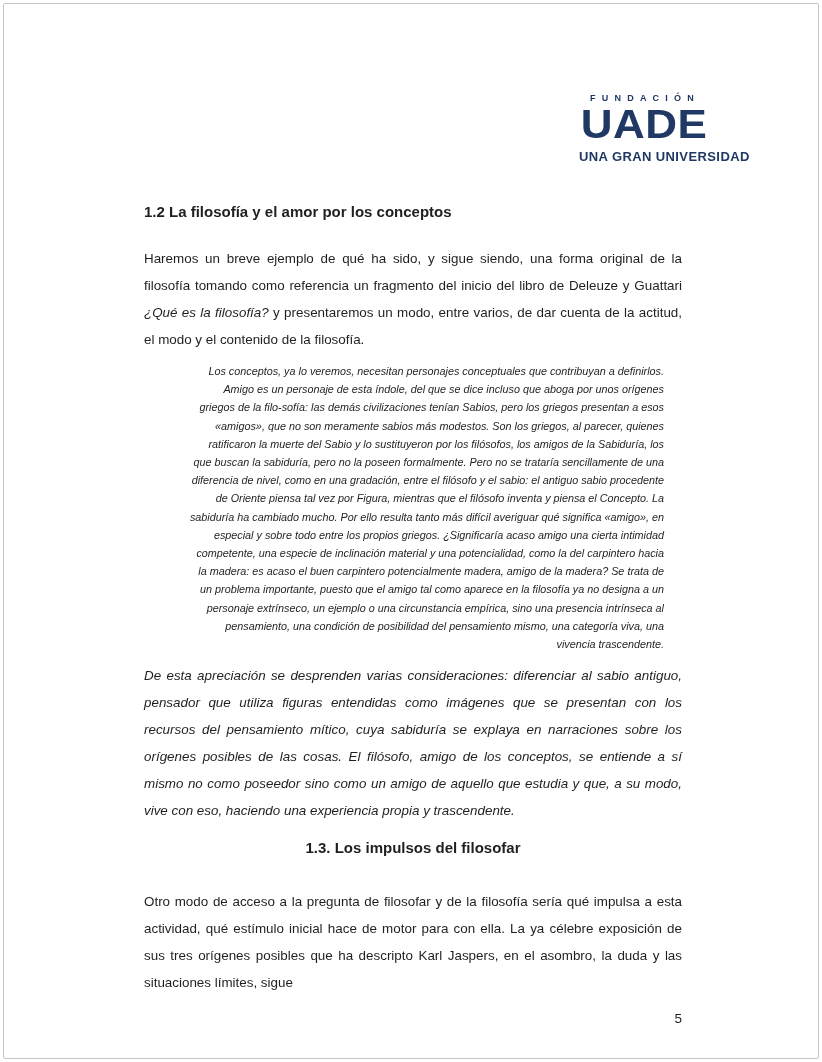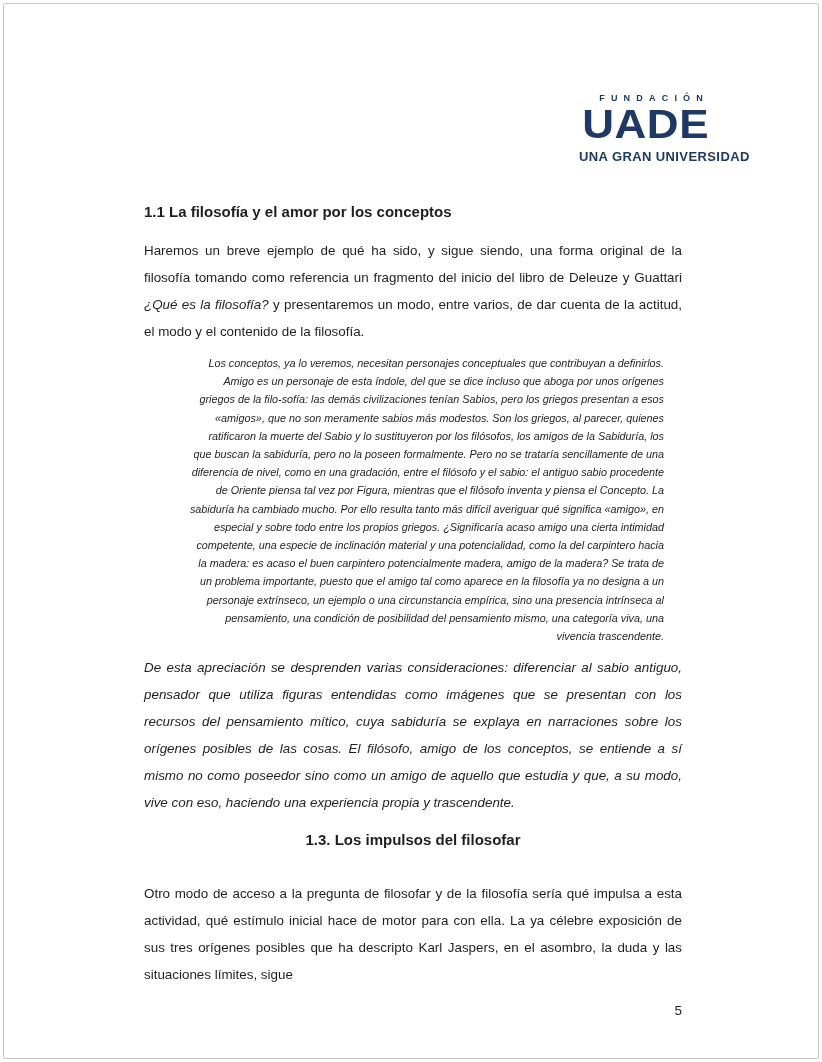--- a/index.html
+++ b/index.html
@@ -22,21 +22,21 @@
     overflow: hidden;
     color: #1f1f1f;
   }
   
   .logo {
     position: absolute;
     left: 575px;
     top: 90px;
     width: 130px;
     color: #1f3864;
-    text-align: right;
+    text-align: center;
     line-height: 1;
   }
   .logo-top {
     font-size: 9px;
     font-weight: bold;
     letter-spacing: 6.2px;
     margin-left: 2px;
     white-space: nowrap;
   }
   .logo-main {
@@ -69,21 +69,21 @@
     margin: 0;
   }
   .h1 { margin-top: 199px; }
   .h2 { margin-top: 15px; text-align: center; }
   .para {
     font-size: 13.4px;
     line-height: 27px;
     text-align: justify;
     margin: 0;
   }
-  .p1 { margin-top: 17px; }
+  .p1 { margin-top: 25px; }
   .p2 { margin-top: 9px; font-style: italic; }
   .p3 { margin-top: 32px; }
   .blockquote {
     font-size: 10.8px;
     font-style: italic;
     line-height: 18.2px;
     text-align: right;
     width: 476px;
     margin: 9px 0 0 44px;
   }
@@ -101,21 +101,21 @@
 <div class="page">
 
   <div class="logo">
     <div class="logo-top">FUNDACIÓN</div>
     <div class="logo-main">UADE</div>
     <div class="logo-tagline">UNA GRAN UNIVERSIDAD</div>
   </div>
 
   <div class="content">
 
-    <h2 class="heading h1">1.1 La filosofía y el amor por los conceptos</h2>
+    <h2 class="heading h1">1.2 La filosofía y el amor por los conceptos</h2>
 
     <p class="para p1"><span>Haremos un breve ejemplo de qué ha sido, y sigue siendo, una forma original de la filosofía tomando como referencia un fragmento del inicio del libro de Deleuze y Guattari </span><span class="inline-italic">¿Qué es la filosofía?</span><span> y presentaremos un modo, entre varios, de dar cuenta de la actitud, el modo y el contenido de la filosofía.</span></p>
 
     <div class="blockquote">Los conceptos, ya lo veremos, necesitan personajes conceptuales que contribuyan a definirlos. Amigo es un personaje de esta índole, del que se dice incluso que aboga por unos orígenes griegos de la filo-sofía: las demás civilizaciones tenían Sabios, pero los griegos presentan a esos «amigos», que no son meramente sabios más modestos. Son los griegos, al parecer, quienes ratificaron la muerte del Sabio y lo sustituyeron por los filósofos, los amigos de la Sabiduría, los que buscan la sabiduría, pero no la poseen formalmente. Pero no se trataría sencillamente de una diferencia de nivel, como en una gradación, entre el filósofo y el sabio: el antiguo sabio procedente de Oriente piensa tal vez por Figura, mientras que el filósofo inventa y piensa el Concepto. La sabiduría ha cambiado mucho. Por ello resulta tanto más difícil averiguar qué significa «amigo», en especial y sobre todo entre los propios griegos. ¿Significaría acaso amigo una cierta intimidad competente, una especie de inclinación material y una potencialidad, como la del carpintero hacia la madera: es acaso el buen carpintero potencialmente madera, amigo de la madera? Se trata de un problema importante, puesto que el amigo tal como aparece en la filosofía ya no designa a un personaje extrínseco, un ejemplo o una circunstancia empírica, sino una presencia intrínseca al pensamiento, una condición de posibilidad del pensamiento mismo, una categoría viva, una vivencia trascendente.</div>
 
     <p class="para p2">De esta apreciación se desprenden varias consideraciones: diferenciar al sabio antiguo, pensador que utiliza figuras entendidas como imágenes que se presentan con los recursos del pensamiento mítico, cuya sabiduría se explaya en narraciones sobre los orígenes posibles de las cosas. El filósofo, amigo de los conceptos, se entiende a sí mismo no como poseedor sino como un amigo de aquello que estudia y que, a su modo, vive con eso, haciendo una experiencia propia y trascendente.</p>
 
     <h2 class="heading h2">1.3. Los impulsos del filosofar</h2>
 
     <p class="para p3">Otro modo de acceso a la pregunta de filosofar y de la filosofía sería qué impulsa a esta actividad, qué estímulo inicial hace de motor para con ella. La ya célebre exposición de sus tres orígenes posibles que ha descripto Karl Jaspers, en el asombro, la duda y las situaciones límites, sigue</p>

